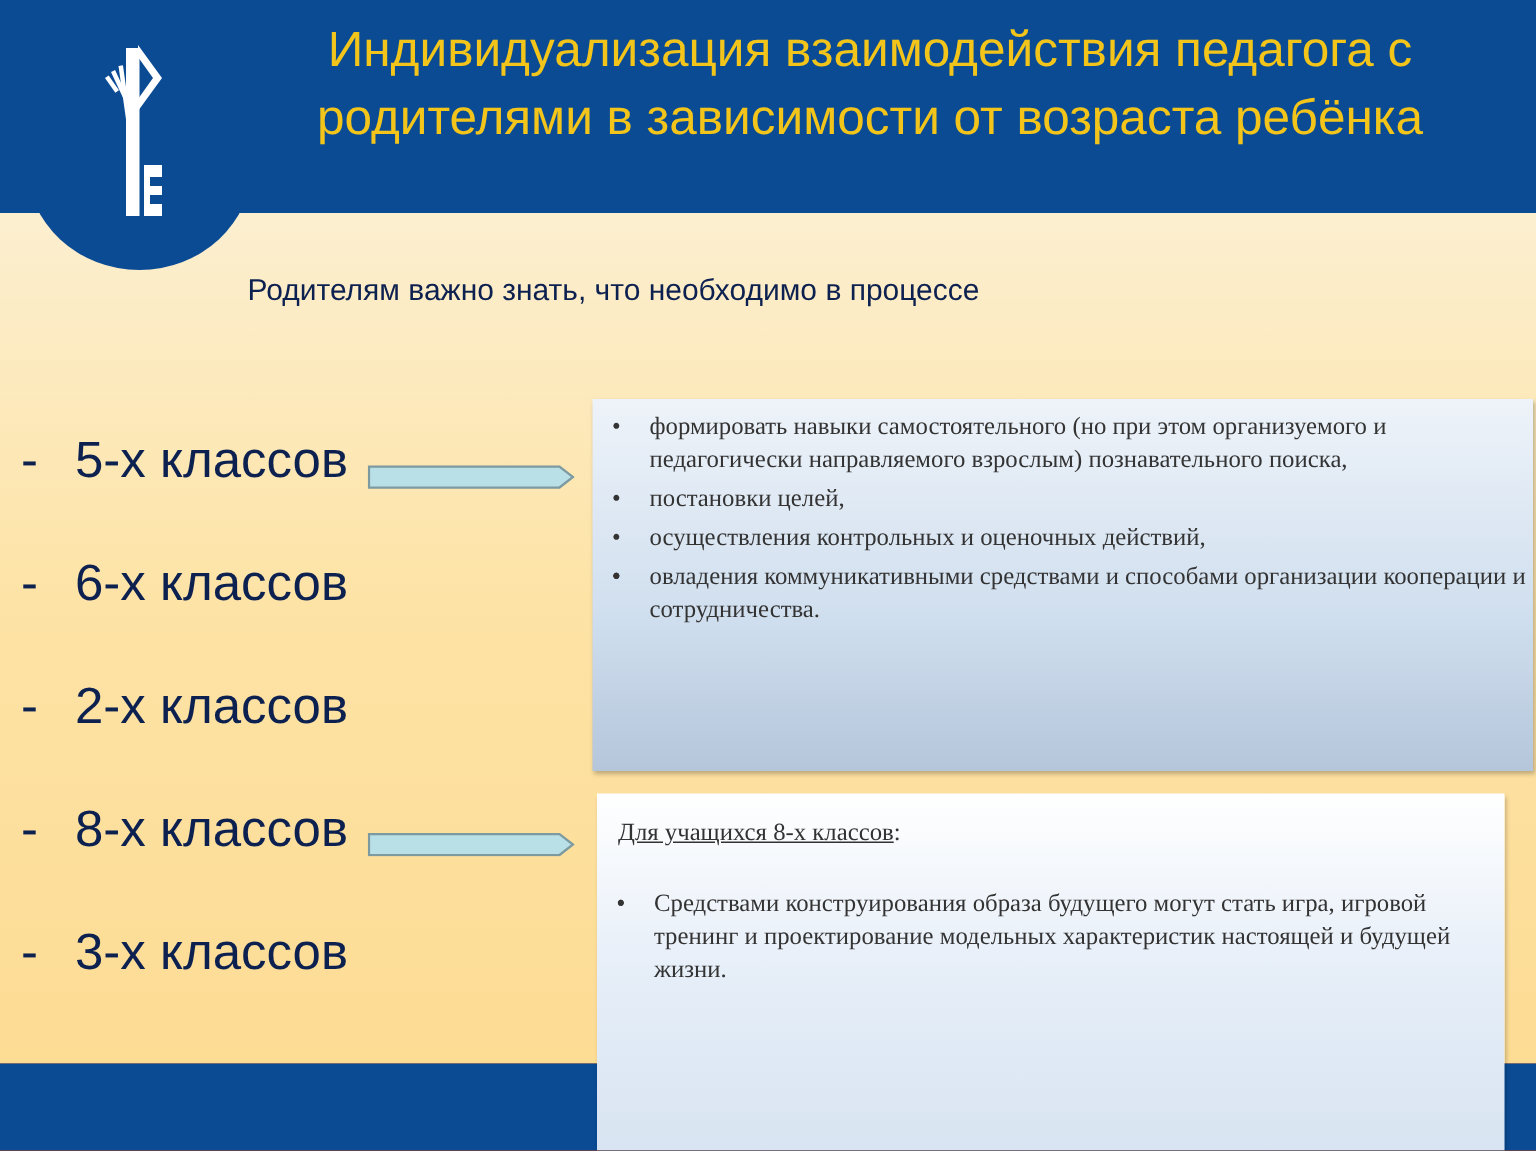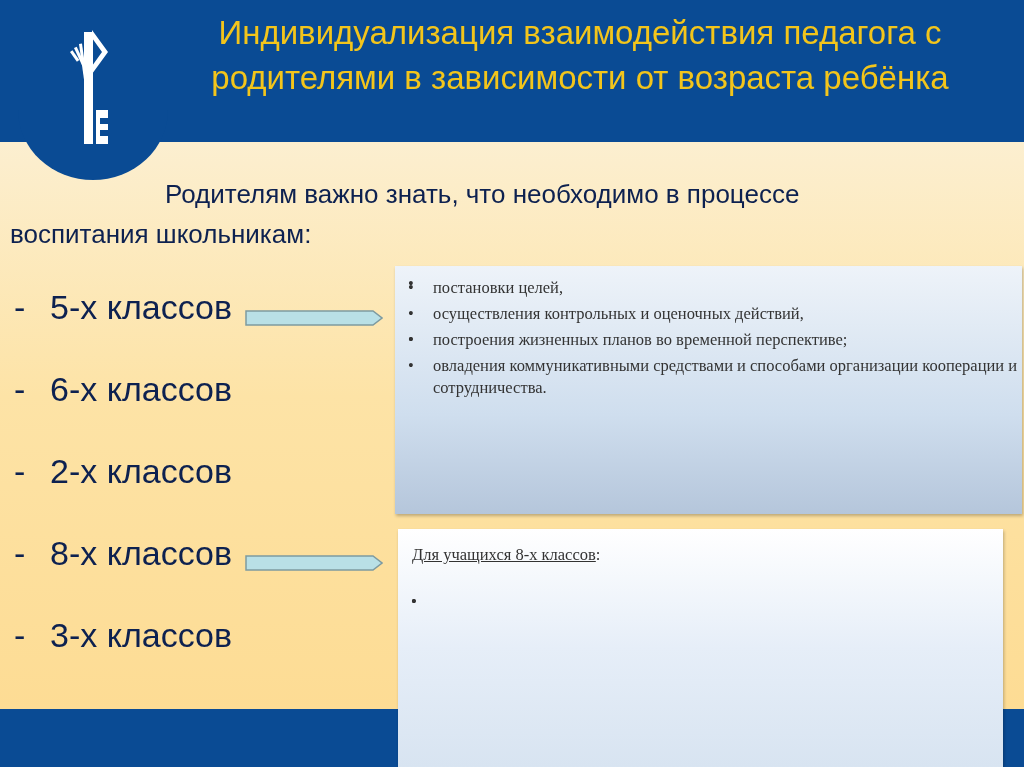--- a/index.html
+++ b/index.html
@@ -5,21 +5,21 @@
   html, body { margin:0; padding:0; }
   body { width:1024px; height:767px; overflow:hidden; position:relative; background:#0a4b94; font-family:"Liberation Sans", sans-serif; }
   .slide { position:absolute; left:0; top:0; width:1024px; height:767px; background:#c2410c; }
   .header { position:absolute; left:0; top:0; width:1024px; height:142px; background:#0a4b94; }
   .content-bg { position:absolute; left:0; top:142px; width:1024px; height:567px;
     background:linear-gradient(180deg,#fcefd0 0%,#fde3a6 45%,#fddc94 100%); }
   .footer { position:absolute; left:0; top:709px; width:1024px; height:58px; background:#0a4b94; }
   .logo-circle { position:absolute; left:18px; top:40px; width:150px; height:140px; border-radius:0 0 75px 75px / 0 0 70px 70px; background:#0a4b94; }
   .logo { position:absolute; left:64px; top:26px; width:60px; height:130px; }
   .title { position:absolute; left:130px; top:10px; width:900px; text-align:center; color:#f3c51b; font-size:33px; line-height:45px; }
-  .intro { position:absolute; left:10px; top:174px; width:1000px; color:#0d2150; font-size:26px; line-height:40px; }
+  .intro { position:absolute; left:10px; top:174px; width:1000px; color:#0d2150; font-size:20px; line-height:40px; }
   .intro .indent { padding-left:155px; }
   .grades { position:absolute; left:14px; top:292px; }
   .grade { position:absolute; left:0; white-space:nowrap; color:#0d2150; font-size:34px; line-height:30px; }
   .grade .dash { display:inline-block; width:36px; }
   .arrow { position:absolute; width:138px; height:16px; }
   .box { position:absolute; background:linear-gradient(180deg,#eef3f9 0%,#cfdeee 60%,#b5c6db 100%); box-shadow:1px 2px 3px rgba(0,0,0,0.25); font-family:"Liberation Serif", serif; color:#333; }
   .box1 { left:395px; top:266px; width:627px; height:248px; }
   .box2 { left:398px; top:529px; width:605px; height:238px; background:linear-gradient(180deg,#ffffff 0%,#e6eef8 50%,#d8e4f1 100%); }
   .box ul { list-style:none; margin:0; padding:0; }
   .box li { position:relative; padding-left:38px; font-size:16.5px; line-height:22px; }
@@ -50,21 +50,20 @@
       <rect x="32" y="84" width="12" height="34"></rect>
       <rect x="36" y="92" width="8" height="6" fill="#0a4b94"></rect>
       <rect x="36" y="104" width="8" height="6" fill="#0a4b94"></rect>
     </g>
   </svg>
 
   <div class="title">Индивидуализация взаимодействия педагога с родителями в зависимости от возраста ребёнка</div>
 
   <div class="intro">
     <div class="indent">Родителям важно знать, что необходимо в процессе</div>
-    <div>воспитания школьникам:</div>
   </div>
 
   <div class="grades">
     <div class="grade" style="top:0">
       <span class="dash">-</span><span>5-х классов</span>
     </div>
     <div class="grade" style="top:82px">
       <span class="dash">-</span><span>6-х классов</span>
     </div>
     <div class="grade" style="top:164px">
@@ -80,29 +79,29 @@
 
   <svg class="arrow" style="left:245px; top:310px;" viewBox="0 0 138 16">
     <polygon points="1,1 128,1 137,8 128,15 1,15" fill="#b9e0e6" stroke="#7d9aa0" stroke-width="1.5"></polygon>
   </svg>
   <svg class="arrow" style="left:245px; top:555px;" viewBox="0 0 138 16">
     <polygon points="1,1 128,1 137,8 128,15 1,15" fill="#b9e0e6" stroke="#7d9aa0" stroke-width="1.5"></polygon>
   </svg>
 
   <div class="box box1">
     <ul>
-      <li><span class="bullet">•</span></li>
+      <li><span class="bullet">•</span><span>формировать навыки самостоятельного (но при этом организуемого и педагогически направляемого взрослым) познавательного поиска,</span></li>
       <li><span class="bullet">•</span><span>постановки целей,</span></li>
       <li><span class="bullet">•</span><span>осуществления контрольных и оценочных действий,</span></li>
       <li><span class="bullet">•</span></li>
-      <li><span class="bullet">•</span><span>построения жизненных планов во временной перспективе;</span></li>
+      <li><span class="bullet">•</span></li>
       <li><span class="bullet">•</span><span>овладения коммуникативными средствами и способами организации кооперации и сотрудничества.</span></li>
     </ul>
   </div>
 
   <div class="box box2">
     <div class="heading"><u>Для учащихся 8-х классов</u><span>:</span></div>
     <ul>
       <li><span class="bullet">•</span></li>
-      <li class="gap"><span class="bullet">•</span></li>
+      <li class="gap"><span class="bullet">•</span><span>Средствами конструирования образа будущего могут стать игра, игровой тренинг и проектирование модельных характеристик настоящей и будущей жизни.</span></li>
     </ul>
   </div>
 </div>
 
 </body></html>

